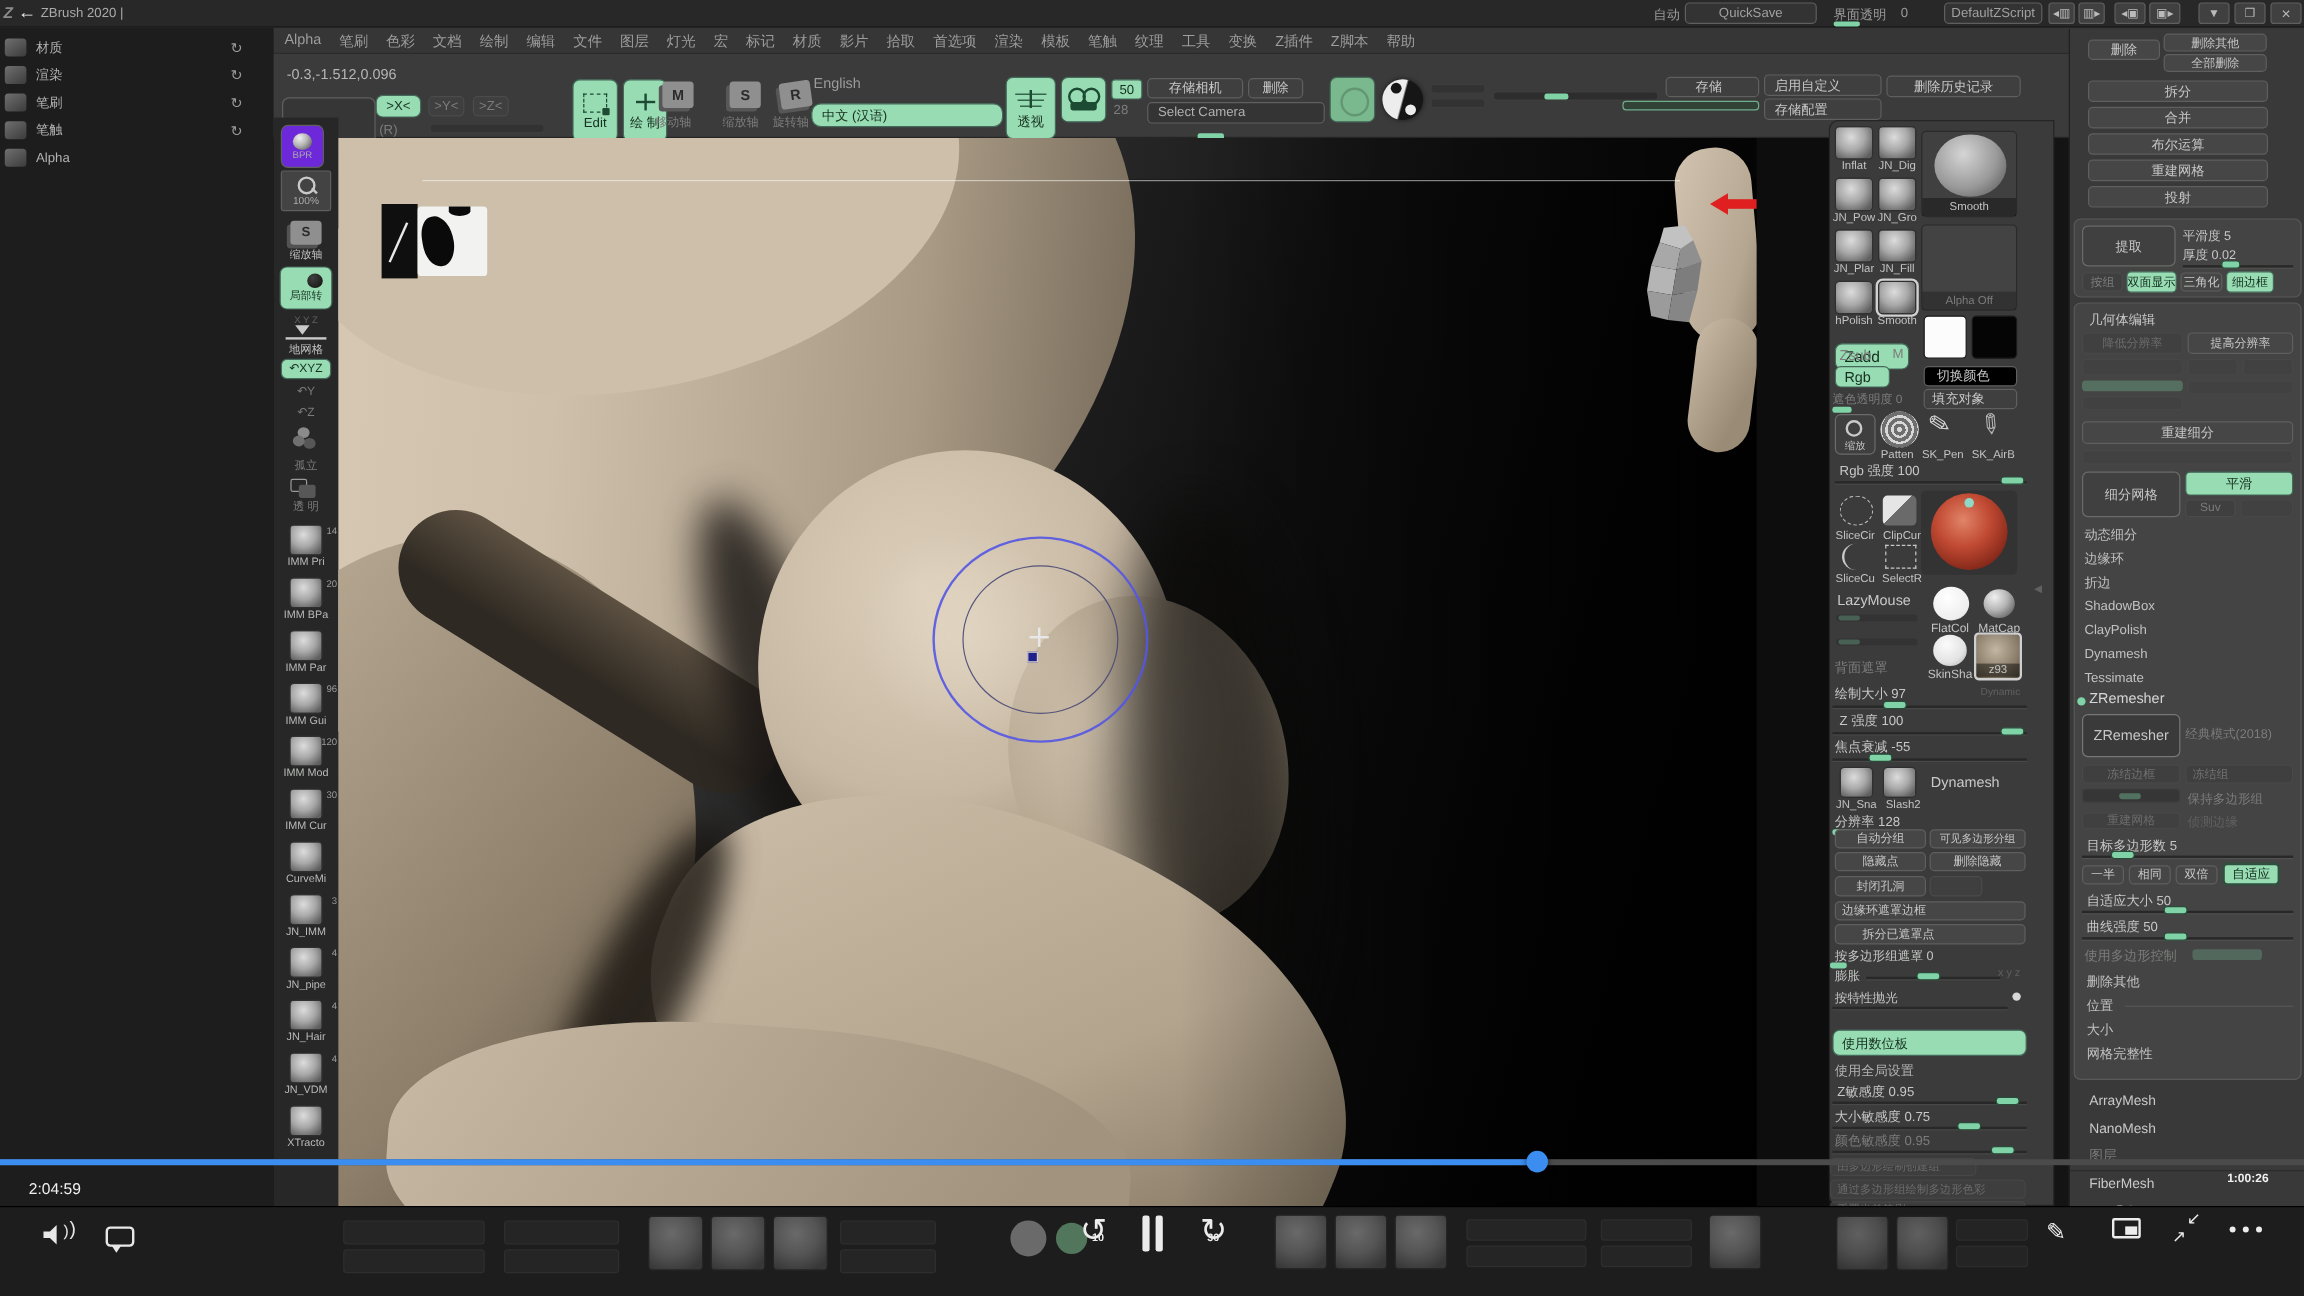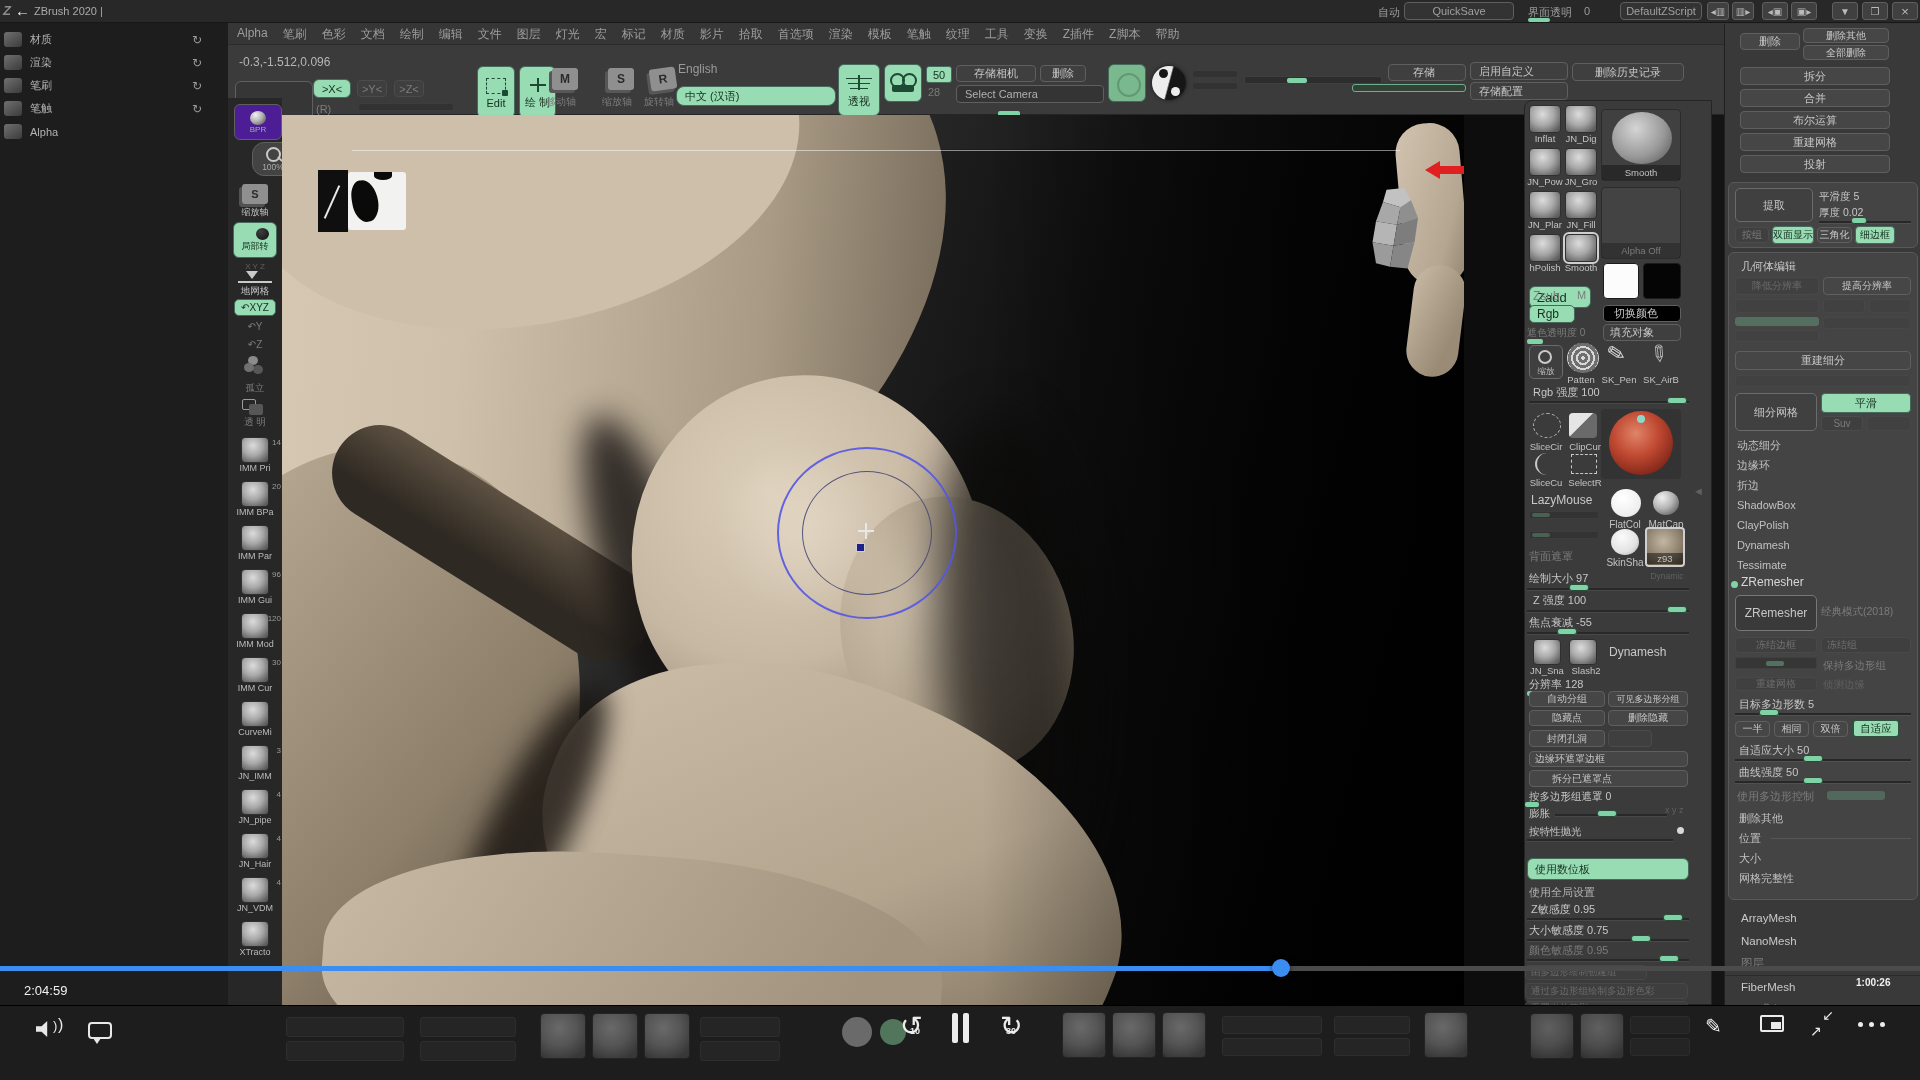--- a/index.html
+++ b/index.html
@@ -209,25 +209,25 @@
 
         <div class="dockrow">
           <div class="dockico"></div>
           <span class="lbl" style="color:#b2b3b2;">Alpha</span>
           <span style="position:absolute;left:192px;color:#9a9b9a;font-size:12px;"></span>
         </div>
       </div>
   </div>
 
   <div class="a" style="left:228px;top:98px;width:54px;height:907px;background:#262726;">
-    <div class="a btn" style="left:6px;top:6px;width:48px;height:36px;flex-direction:column;background:#4c1d95;border-radius:6px;text-align:center;">
+    <div class="a btn" style="left:6px;top:6px;width:36px;height:36px;flex-direction:column;background:#6d28d9;border-radius:6px;text-align:center;">
       <div class="sphere" style="width:16px;height:14px;margin-top:1px;"></div>
       <span style="font-size:8px;color:#a9aaa9;">BPR</span>
     </div>
-    <div class="a btn" style="left:24px;top:44px;width:42px;height:34px;flex-direction:column;background:#424342;border-radius:12px;">
+    <div class="a btn" style="left:6px;top:44px;width:42px;height:34px;flex-direction:column;background:#424342;border-radius:2px;">
       <div style="width:11px;height:11px;border:2px solid #c9c9c9;border-radius:50%;position:relative;">
         <div style="position:absolute;left:9px;top:9px;width:6px;height:2px;background:#c9c9c9;transform:rotate(45deg);"></div>
       </div>
       <span style="font-size:8.5px;color:#a9aaa9;">100%</span>
     </div>
     <div class="a" style="left:14px;top:86px;width:26px;height:20px;background:#8e8f8e;border-radius:3px;display:flex;align-items:center;justify-content:center;box-shadow:-3px 3px 0 #515251;">
       <span style="font-size:11px;font-weight:bold;color:#2a2b2a;">S</span>
     </div>
     <div class="a tlbl" style="left:2px;top:108px;width:50px;font-size:9px;">缩放轴</div>
     <div class="a gbtn" style="left:5px;top:124px;width:44px;height:36px;flex-direction:column;border-radius:6px;">

